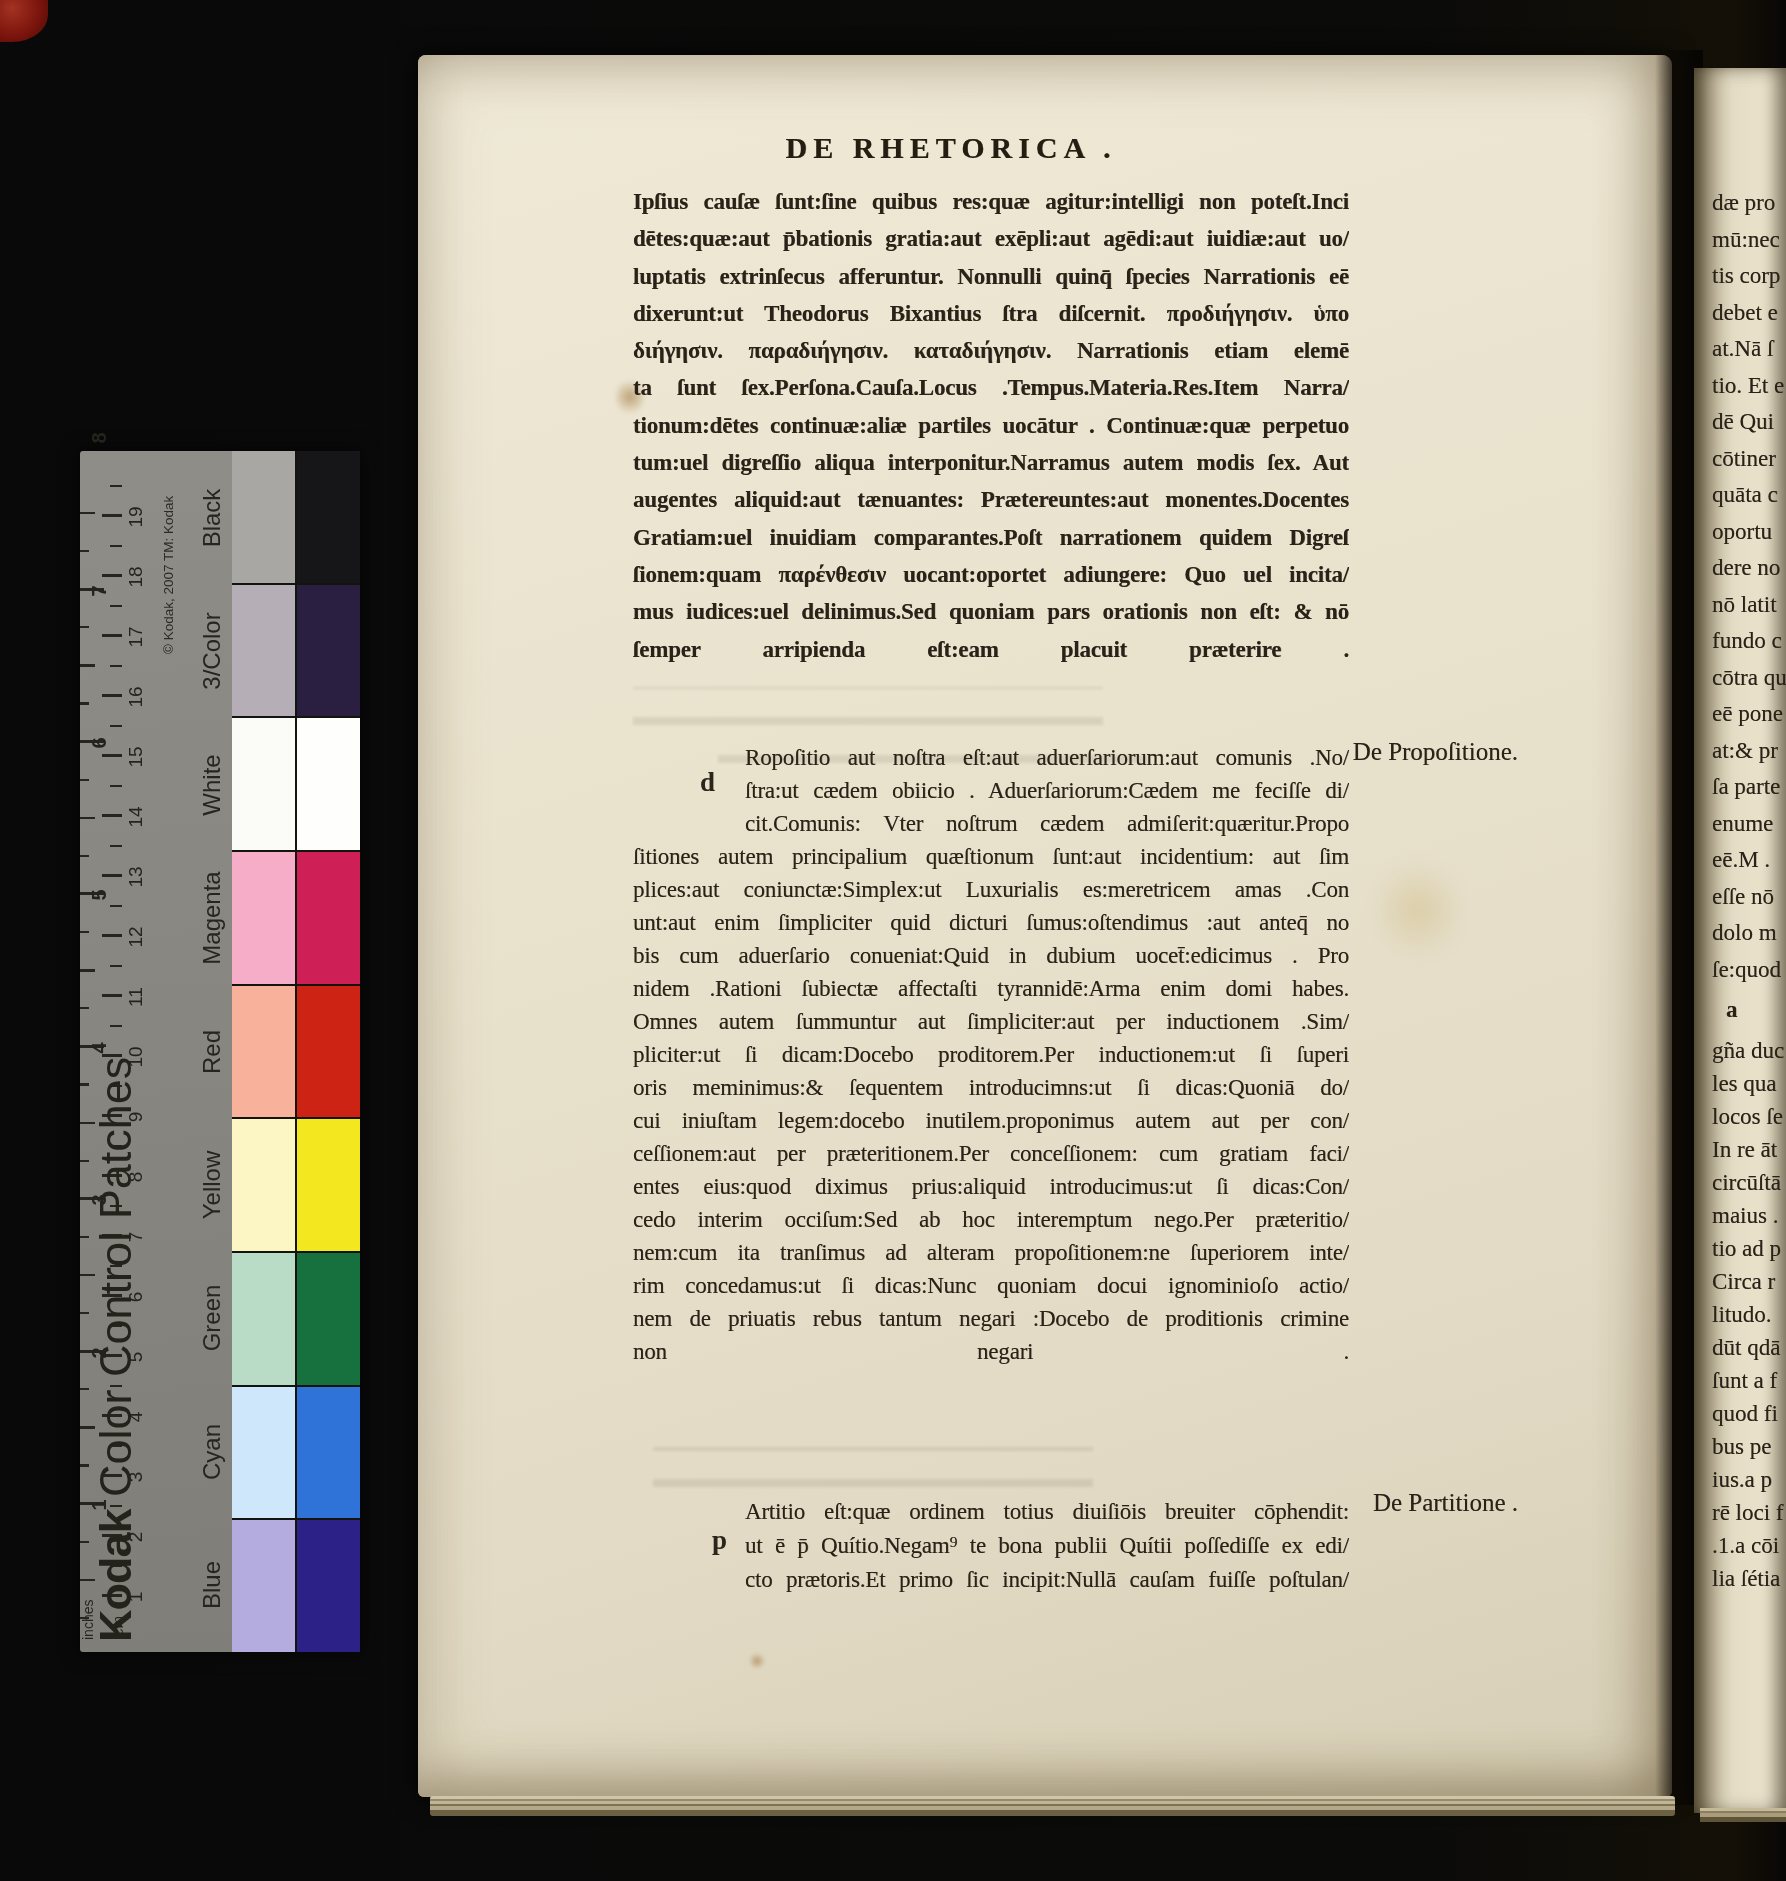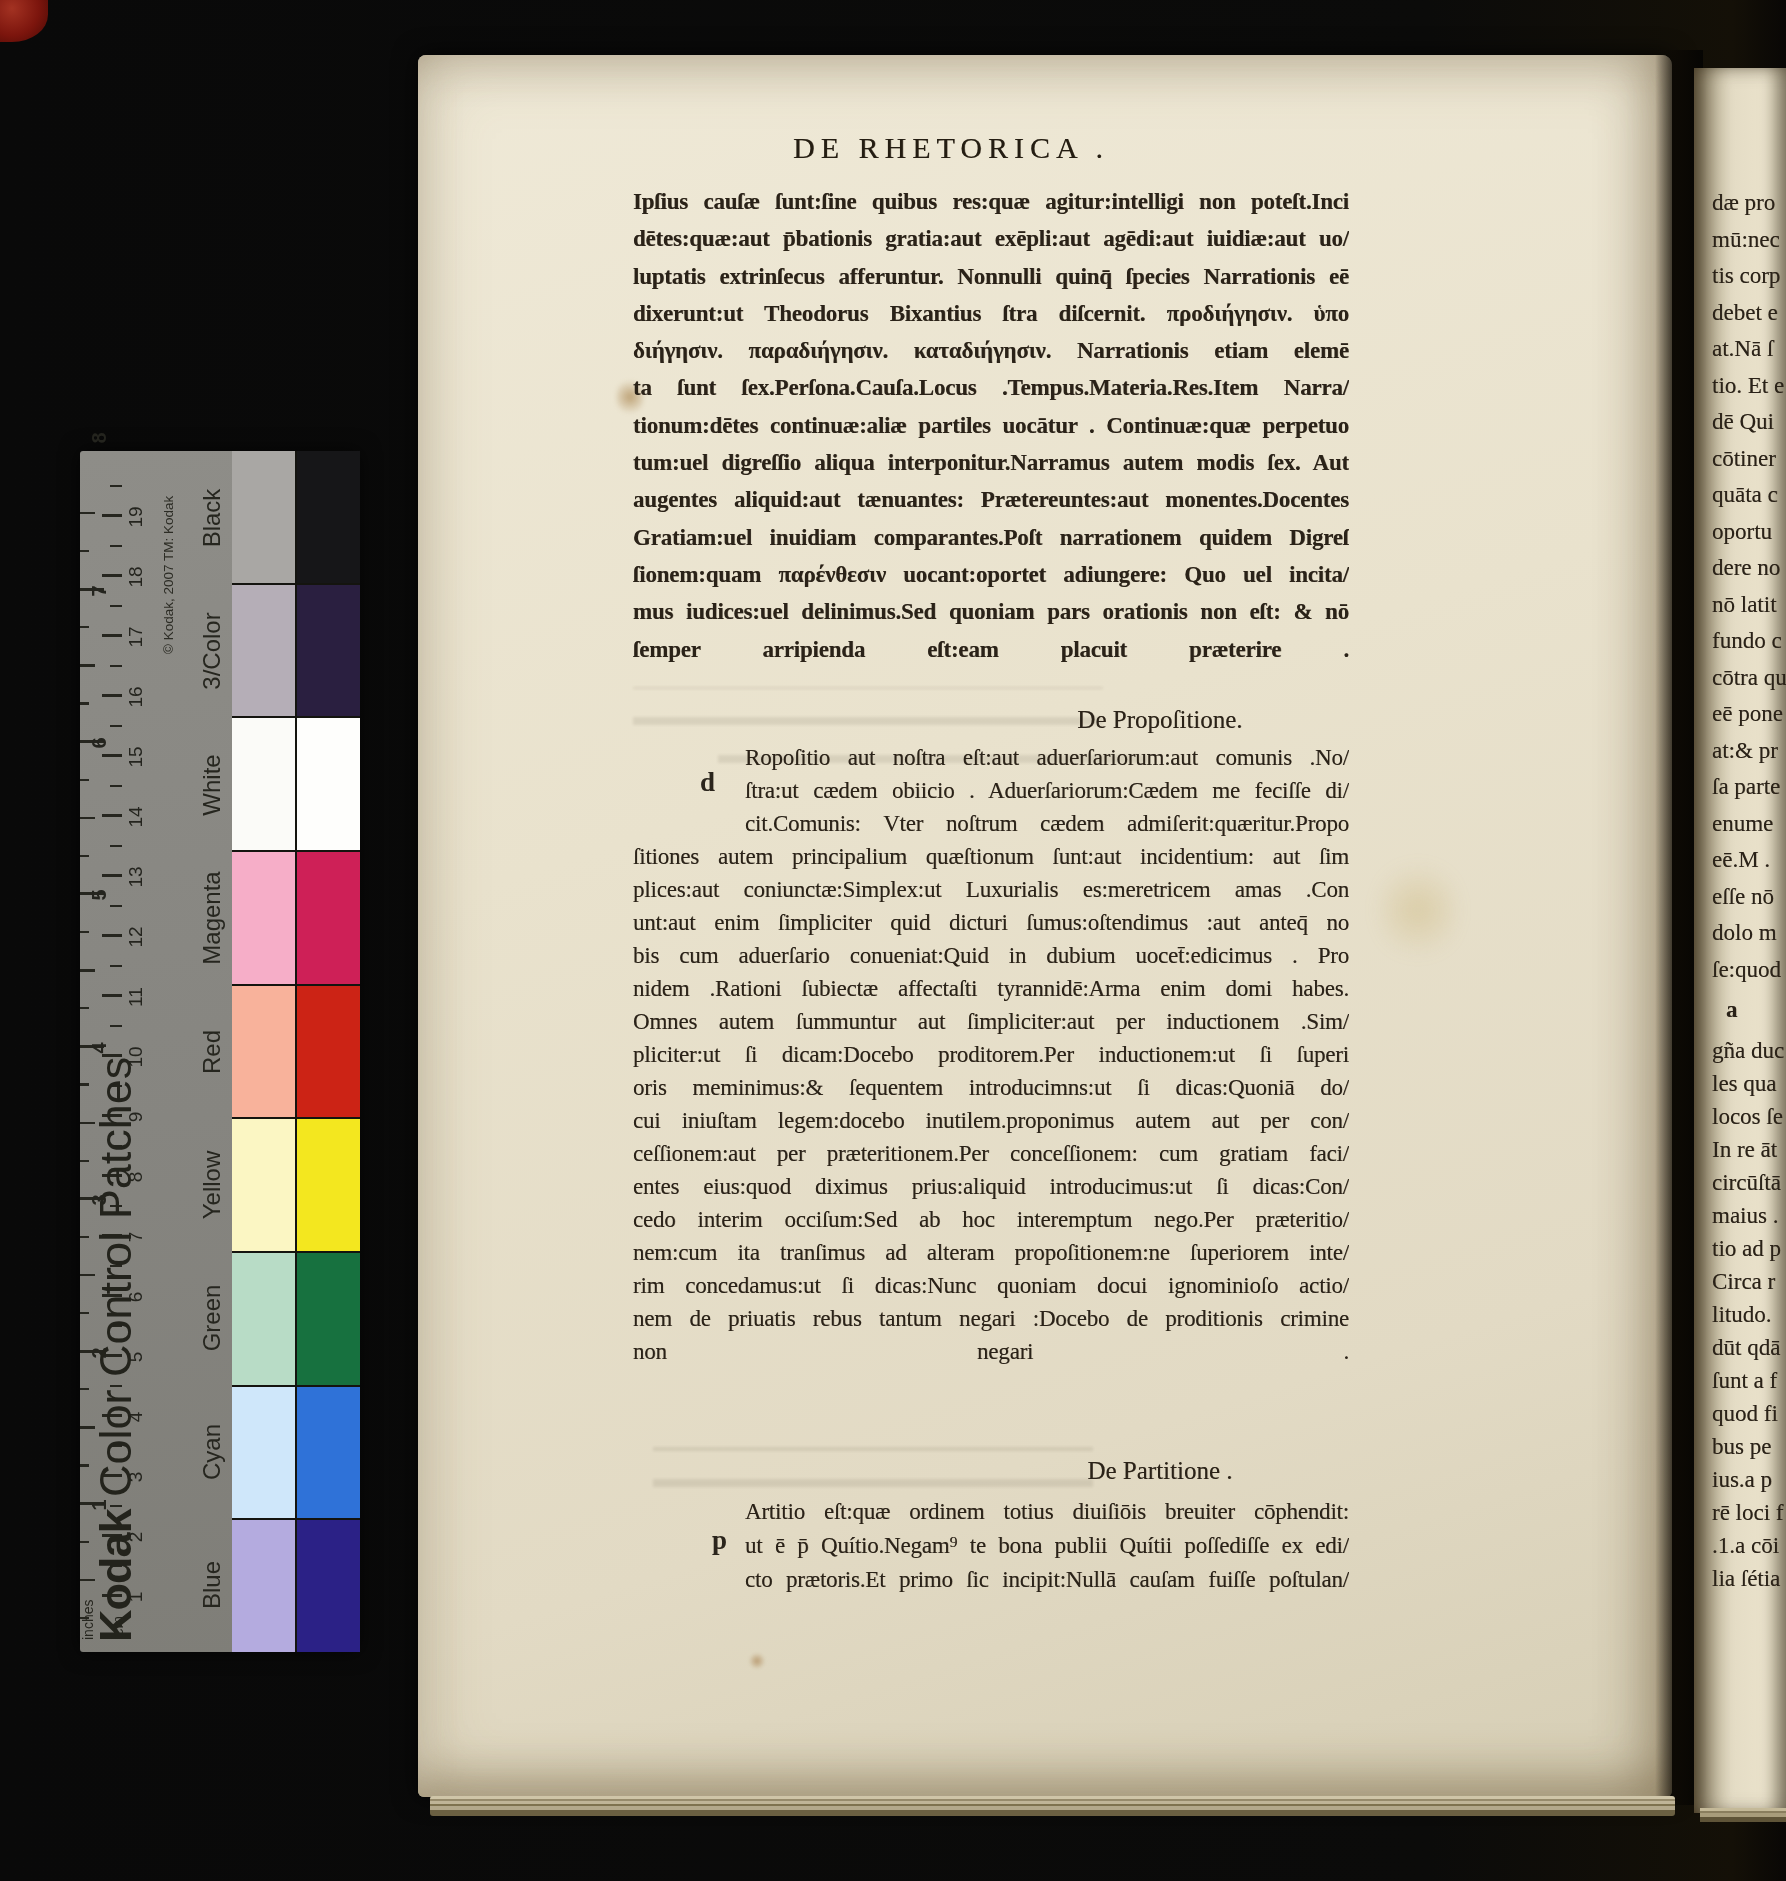--- a/index.html
+++ b/index.html
@@ -47,33 +47,33 @@
   .patch{width:100%;height:100%;}
 
   
   .main-page{position:absolute;left:418px;top:55px;width:1254px;height:1742px;
     background:linear-gradient(163deg,#efe9d7 0%,#e9e2cd 40%,#e2dac4 75%,#d6ceb5 100%);
     border-radius:8px 10px 6px 6px;
     box-shadow:inset 0 0 70px rgba(120,100,60,.28),inset -28px 0 50px rgba(85,65,32,.33),
       inset 0 -22px 45px rgba(105,85,50,.22),inset 10px 8px 25px rgba(255,252,240,.5),0 0 25px rgba(0,0,0,.8);
     overflow:hidden;}
   .page-header{position:absolute;left:215px;top:76px;width:716px;text-align:center;
-    transform:translateX(-40px);font-weight:400;font-size:30px;letter-spacing:6px;color:#241d12;
+    transform:translateX(-40px);font-weight:700;font-size:30px;letter-spacing:6px;color:#241d12;
     text-shadow:.4px .4px .5px rgba(40,28,15,.55);}
   .para{position:absolute;left:215px;width:716px;color:#2a2218;font-size:23px;letter-spacing:-.2px;
     word-spacing:-.5px;text-shadow:.35px .35px .4px rgba(45,32,18,.45);}
   .tl{text-align:justify;text-align-last:justify;overflow:hidden;}
   .p1 .tl{height:37.3px;line-height:37.3px;font-weight:bold;}
   .p2 .tl{height:33px;line-height:33px;}
   .p3 .tl{height:34px;line-height:34px;}
   .p1{top:128px;} .p2{top:686px;} .p3{top:1440px;}
   .p1 .tl:nth-child(14),.p2 .tl:nth-child(21){text-align-last:left;}
   .p2 .tl:nth-child(-n+3),.p3 .tl:nth-child(-n+3){padding-left:112px;}
-  .col-heading{position:absolute;left:215px;width:716px;text-align:center;transform:translateX(169px);
-    font-size:25px;color:#2a2218;text-shadow:.35px .35px .4px rgba(45,32,18,.45);}
+  .col-heading{position:absolute;left:215px;width:716px;text-align:right;transform:translateX(169px);
+    font-size:25px;color:#2a2218;text-shadow:.35px .35px .4px rgba(45,32,18,.45);margin-top:32px;}
   .h1{top:651px;} .h2{top:1402px;}
   .guide{position:absolute;font-weight:700;font-size:27px;color:#2b251c;}
   .g1{left:282px;top:712px;} .g2{left:294px;top:1470px;}
   .ghost{position:absolute;filter:blur(1.6px);opacity:.85;pointer-events:none;
     background:repeating-linear-gradient(0deg,transparent 0 22px,rgba(95,88,68,.15) 22px 30px,transparent 30px 36px);}
   .gh1{left:215px;top:632px;width:470px;height:60px;}
   .gh2{left:300px;top:688px;width:430px;height:42px;}
   .gh3{left:235px;top:1392px;width:440px;height:62px;}
   .stain{position:absolute;border-radius:50%;pointer-events:none;}
   .st1{left:198px;top:322px;width:28px;height:40px;filter:blur(2px);

